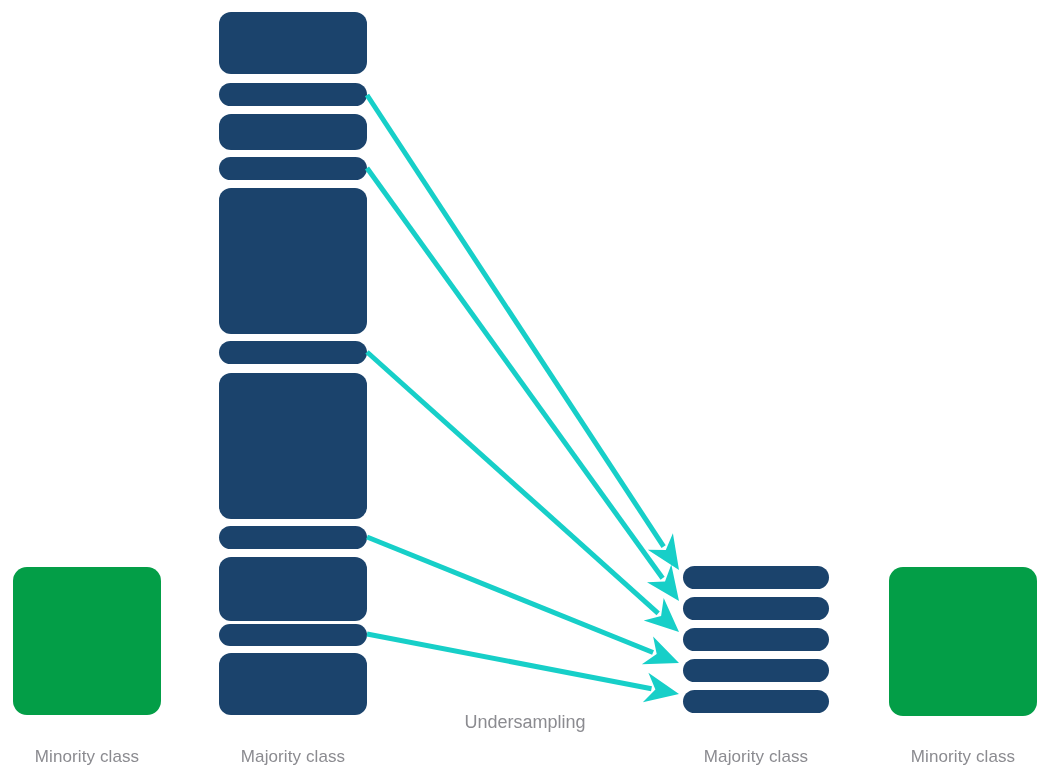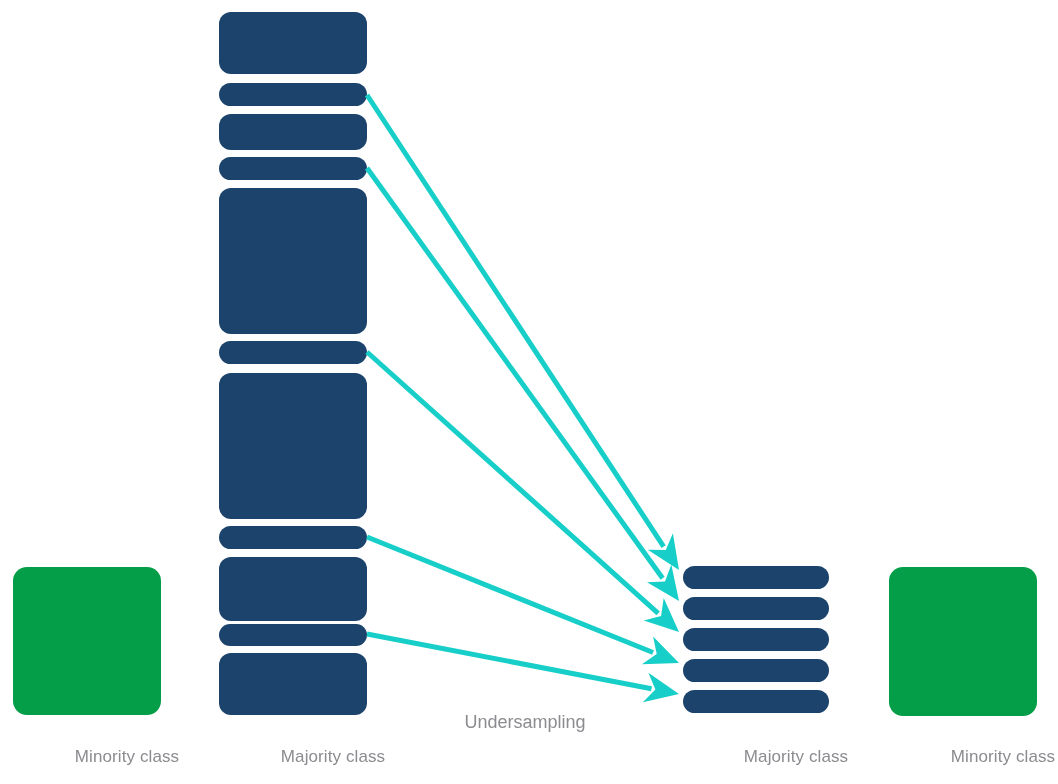--- a/index.html
+++ b/index.html
@@ -27,21 +27,20 @@
   }
   .block.navy { background: #1B436C; }
   .block.green { background: #039E47; border-radius: 14px; }
   .caption {
     position: absolute;
     font-family: "Liberation Sans", sans-serif;
     font-size: 17px;
     color: #8B8B90;
     white-space: nowrap;
     letter-spacing: 0.1px;
-    margin-left: 40px;
   }
   .caption.center { transform: translateX(-50%); }
   #arrow-layer {
     position: absolute;
     left: 0;
     top: 0;
     width: 1058px;
     height: 784px;
     pointer-events: none;
   }

